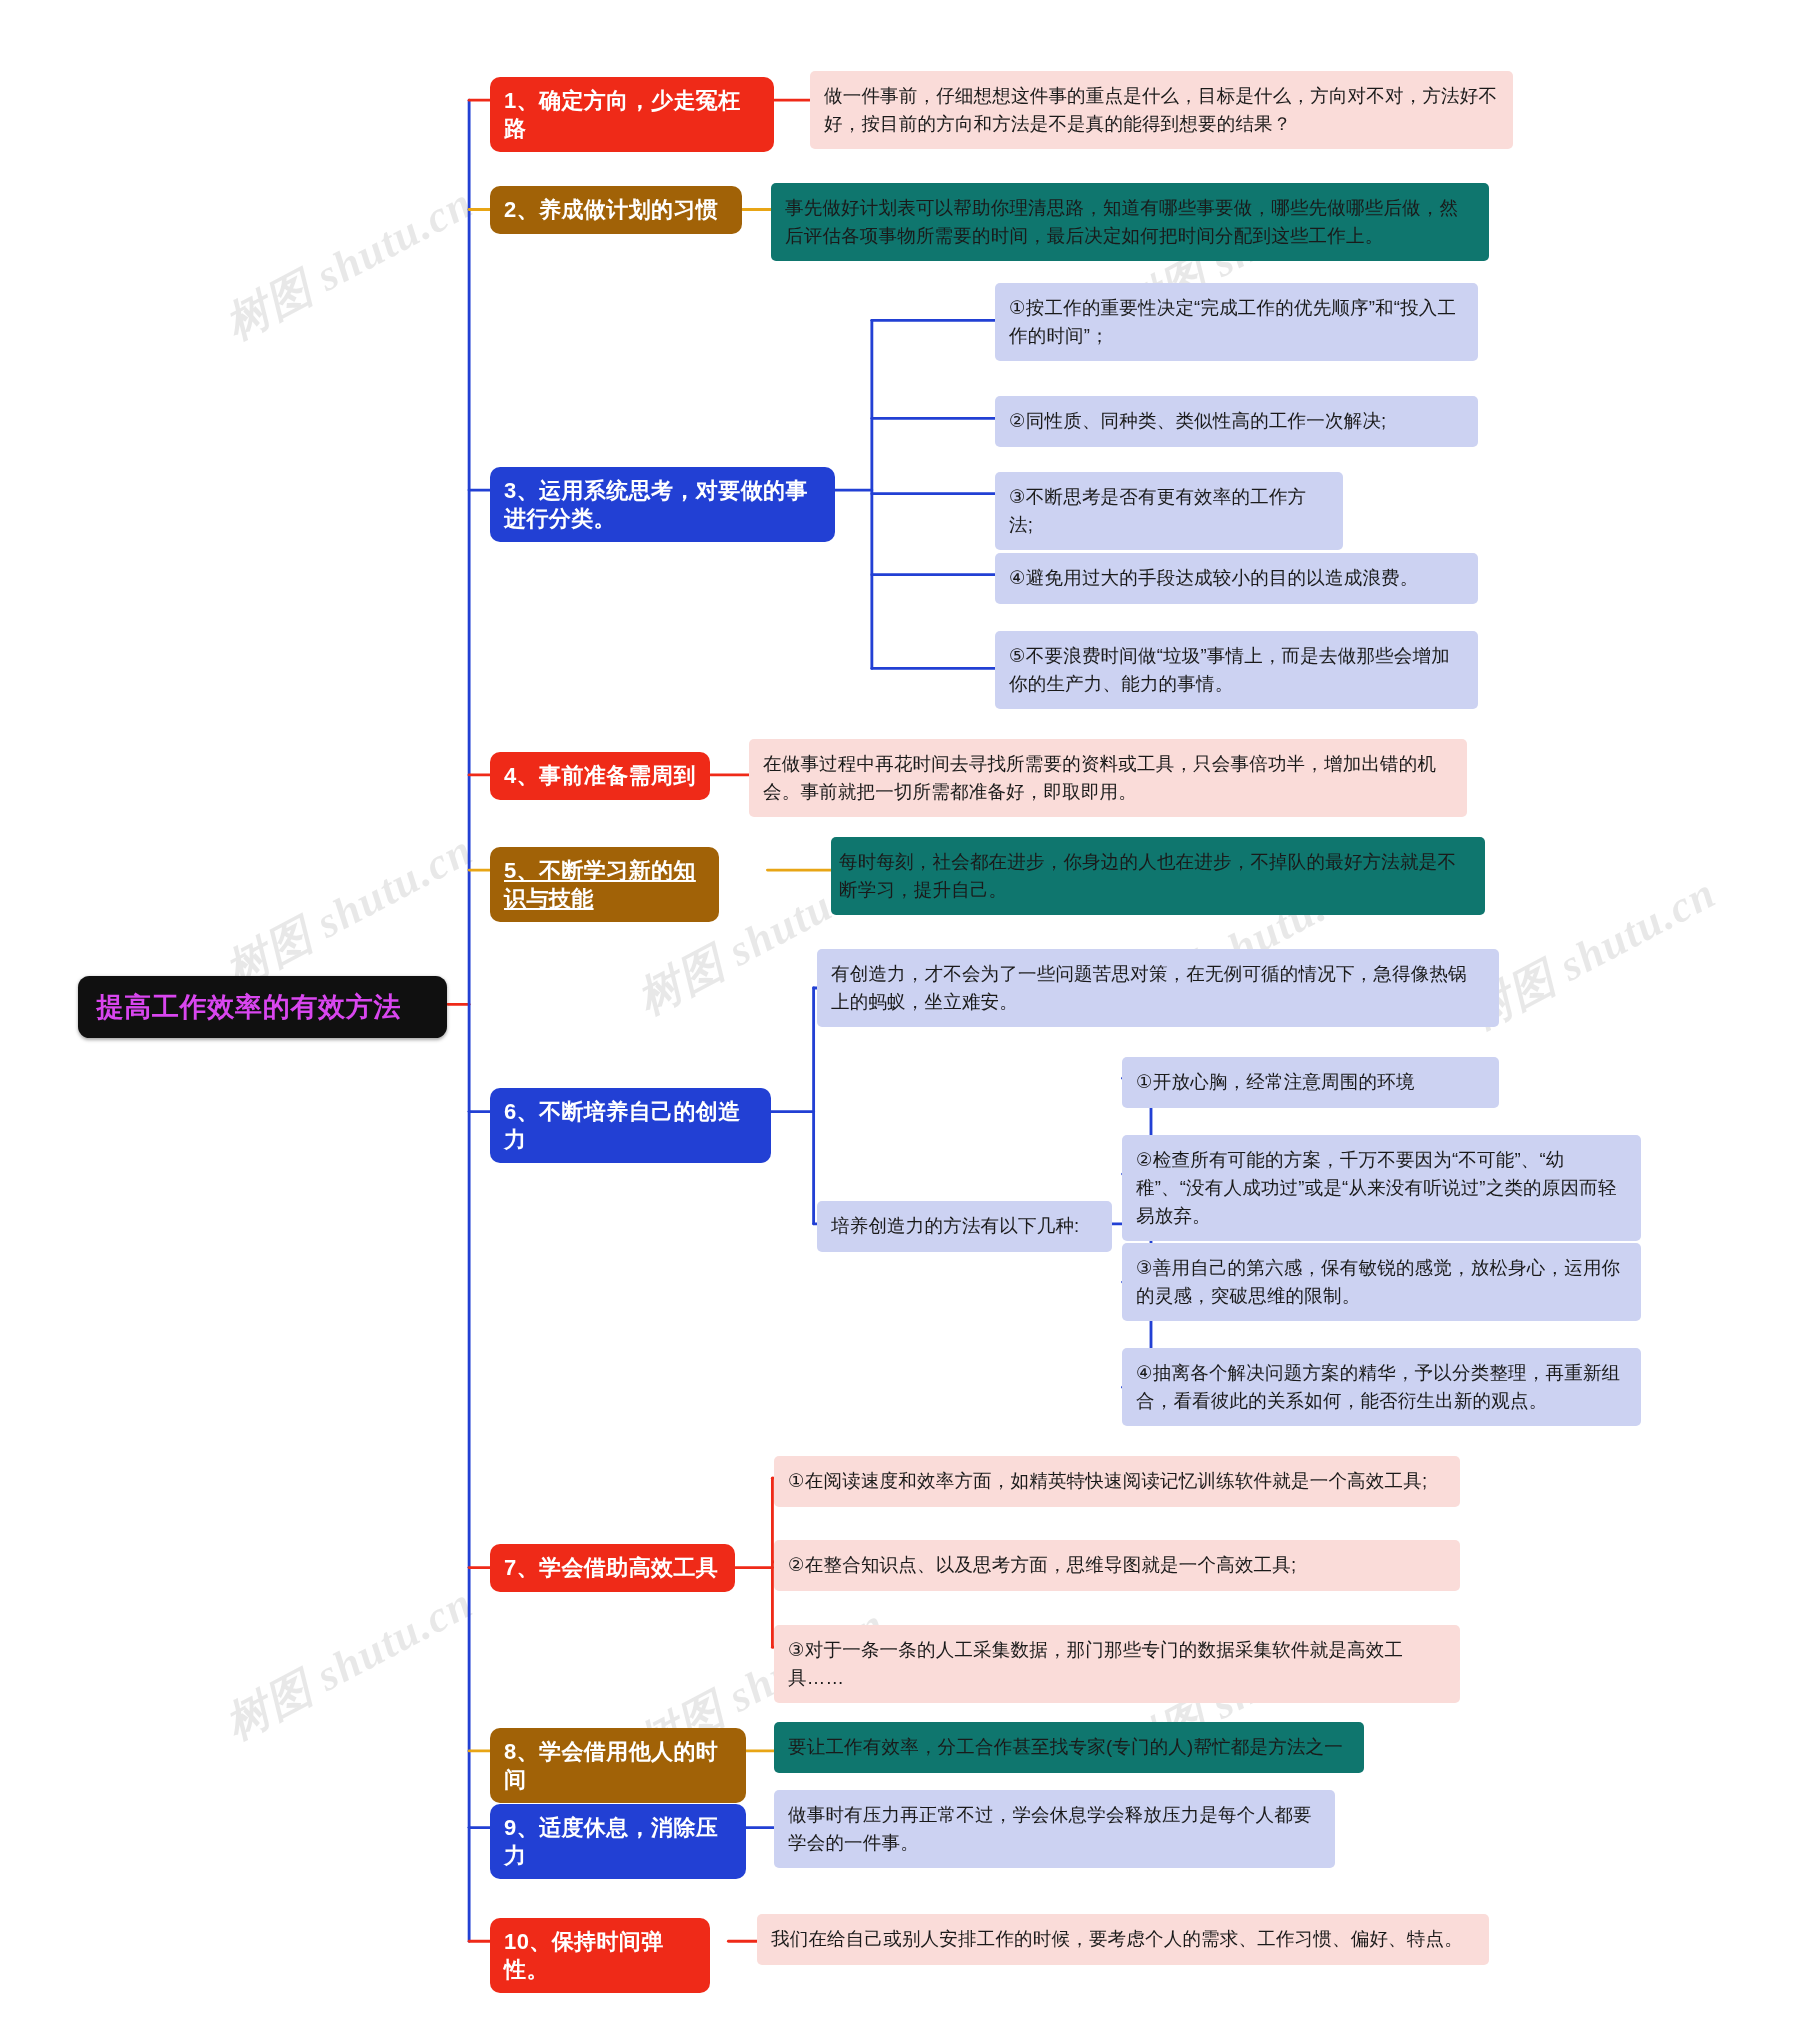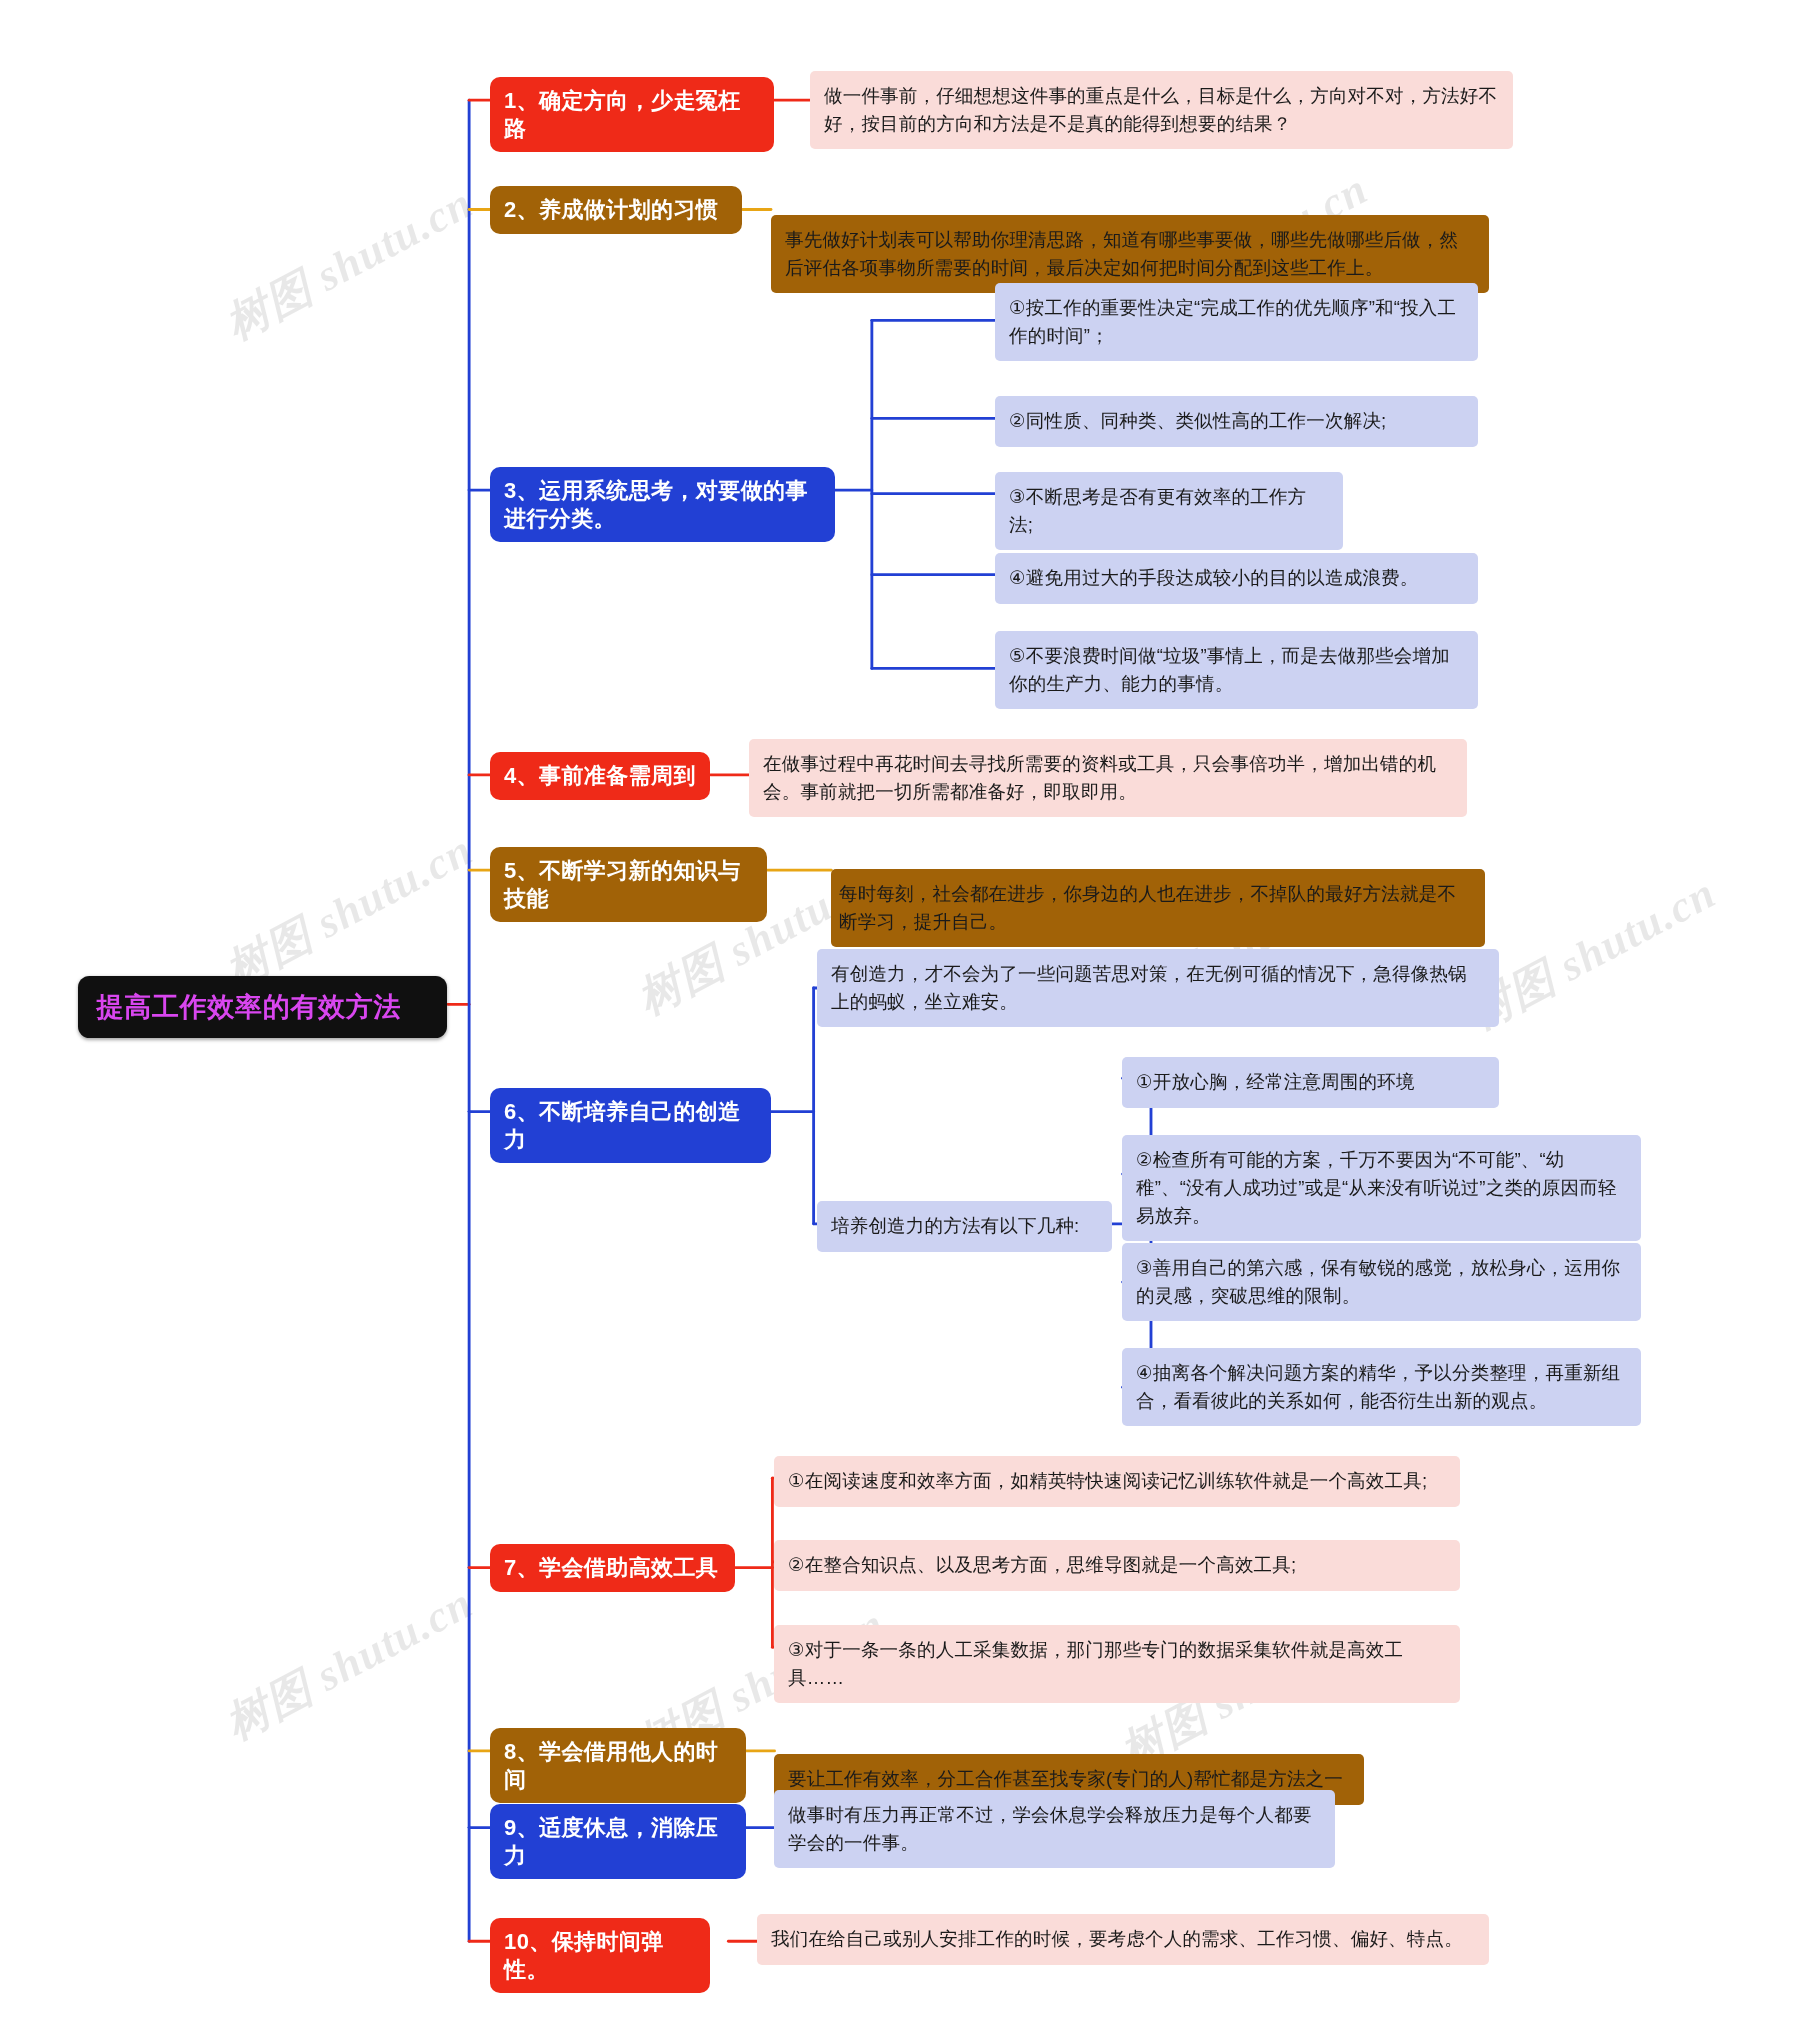--- a/index.html
+++ b/index.html
@@ -32,21 +32,21 @@
   }
   .topic.red{background:#ef2a18;}
   .topic.amber{background:#a16207;}
   .topic.blue{background:#2240d4;}
 
   .leaf{
     border-radius:5px;font-size:18.5px;line-height:1.5;color:#1a1a1a;
     padding:11.4px 14px;letter-spacing:0.2px;
   }
   .leaf.red{background:#fadcd9;}
-  .leaf.amber{background:#a16207;margin-top:32px;}
+  .leaf.amber{background:#0f766e;}
   .leaf.blue{background:#ccd2f2;}
   .leaf.plain{background:#ccd2f2;}
 </style>
 </head>
 <body>
 
 <div id="wm">
     <div class="wm" style="left: 213px; top: 881px;">树图 shutu.cn</div>
     <div class="wm" style="left: 213px; top: 234px;">树图 shutu.cn</div>
     <div class="wm" style="left: 213px; top: 1634px;">树图 shutu.cn</div>
@@ -143,21 +143,21 @@
     </div>
     <div class="node leaf blue" style="left: 995px; top: 631px; width: 483px; min-height: 78px;">
       <span class="txt">⑤不要浪费时间做“垃圾”事情上，而是去做那些会增加你的生产力、能力的事情。</span>
     </div>
     <div class="node topic red" style="left: 490px; top: 752px; width: 220px; min-height: 47px;">
       <span class="txt">4、事前准备需周到</span>
     </div>
     <div class="node leaf red" style="left: 749px; top: 739px; width: 718px; min-height: 78px;">
       <span class="txt">在做事过程中再花时间去寻找所需要的资料或工具，只会事倍功半，增加出错的机会。事前就把一切所需都准备好，即取即用。</span>
     </div>
-    <div class="node topic amber" style="left: 490px; top: 847px; width: 277px; min-height: 47px;">
+    <div class="node topic amber" style="left: 490px; top: 847px; width: 229px; min-height: 47px; text-decoration: underline;">
       <span class="txt">5、不断学习新的知识与技能</span>
     </div>
     <div class="node leaf amber" style="left: 831px; top: 837px; width: 654px; min-height: 78px; padding-left: 8px;">
       <span class="txt">每时每刻，社会都在进步，你身边的人也在进步，不掉队的最好方法就是不断学习，提升自己。</span>
     </div>
     <div class="node topic blue" style="left: 490px; top: 1088px; width: 281px; min-height: 47px;">
       <span class="txt">6、不断培养自己的创造力</span>
     </div>
     <div class="node leaf plain" style="left: 817px; top: 949px; width: 682px; min-height: 78px;">
       <span class="txt">有创造力，才不会为了一些问题苦思对策，在无例可循的情况下，急得像热锅上的蚂蚁，坐立难安。</span>

